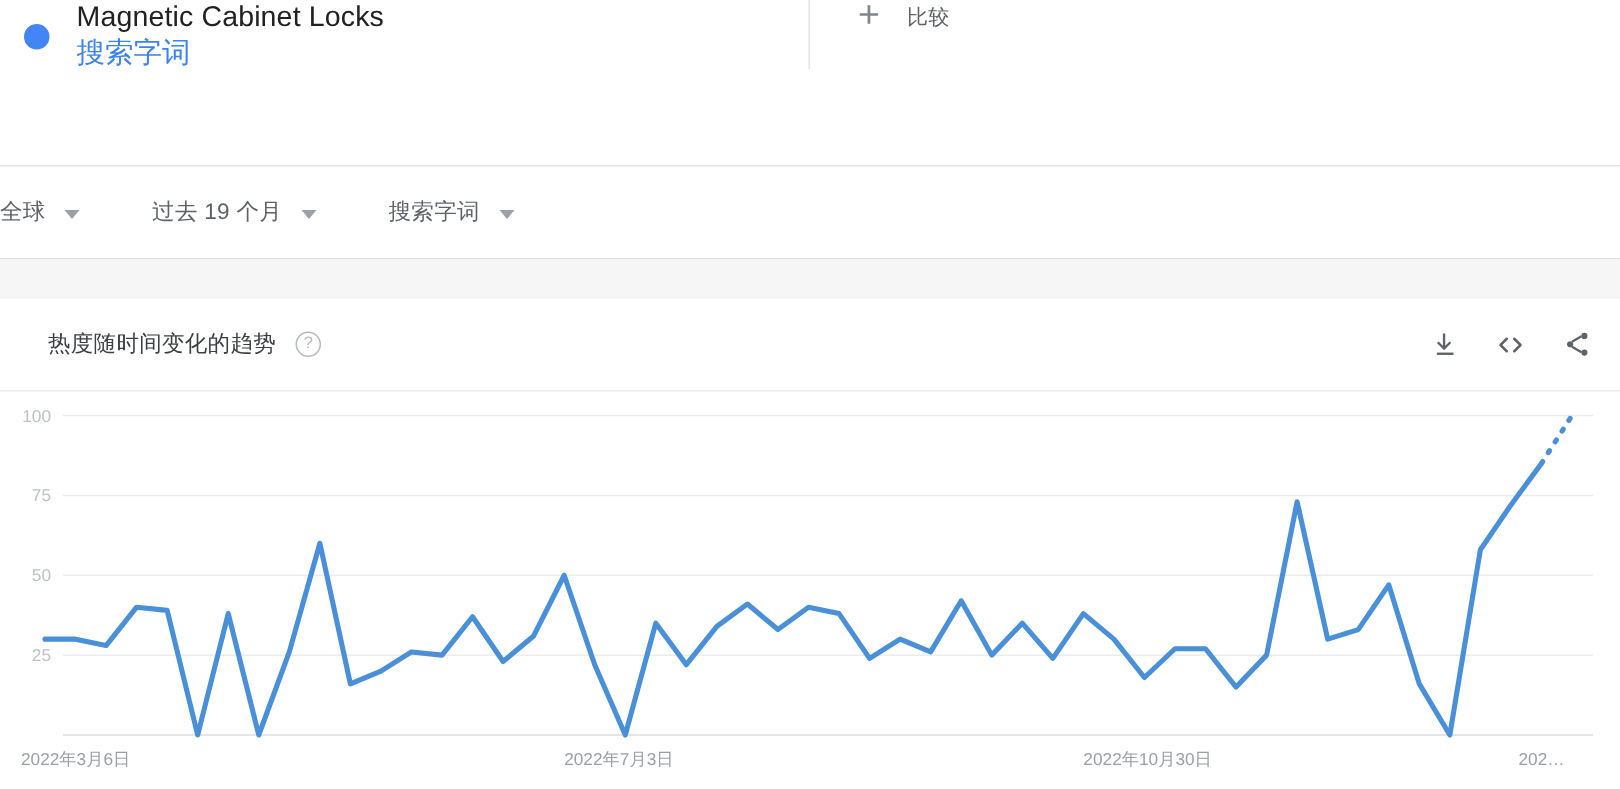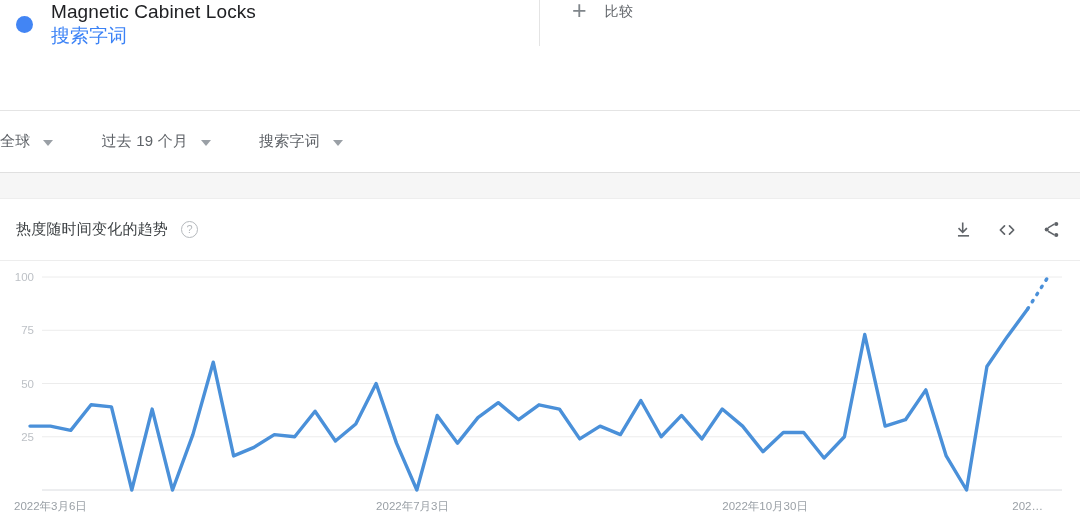--- a/index.html
+++ b/index.html
@@ -109,21 +109,21 @@
   
   .chart-card {
     position: relative;
     height: 327px;
     background: #fff;
   }
   .chart-head {
     height: 62px;
     display: flex;
     align-items: center;
-    padding: 0 18px 0 16px;
+    padding: 0 18px 0 32px;
     border-bottom: 1px solid #ededed;
   }
   .chart-title {
     font-size: 15px;
     color: #3c4043;
     letter-spacing: .2px;
   }
   .help-icon {
     width: 17px; height: 17px;
     border: 1.3px solid #b5b9bd;

